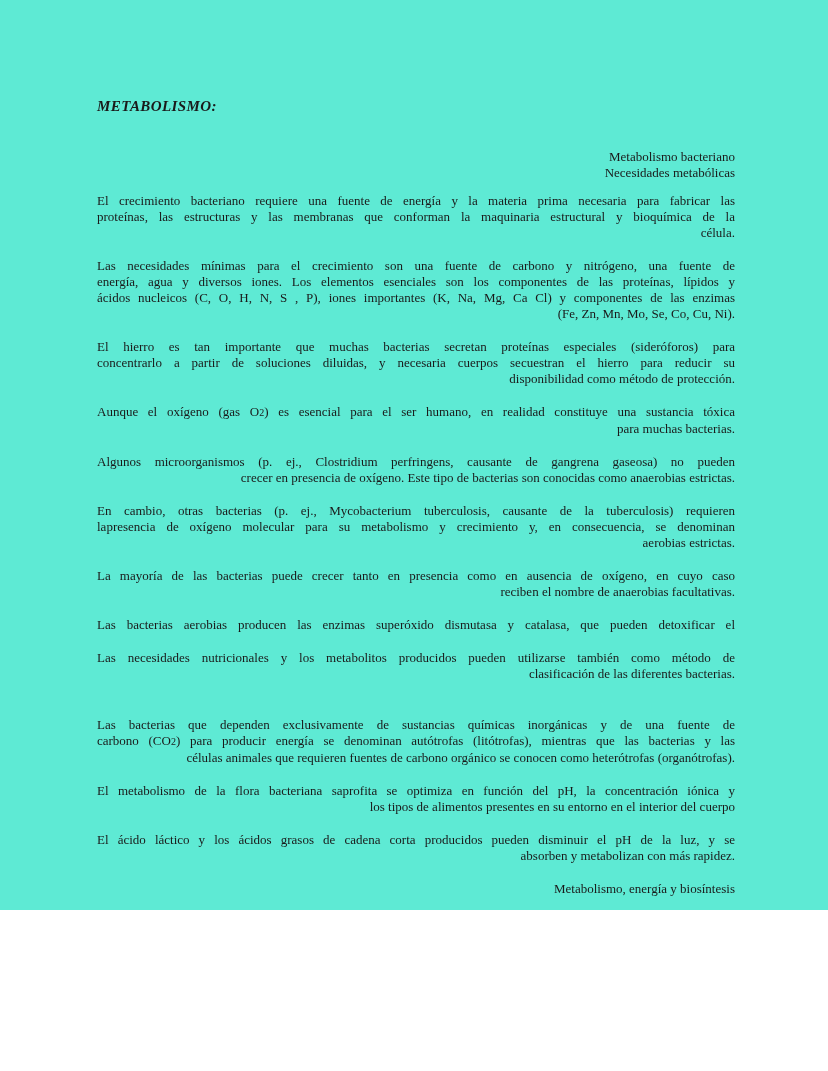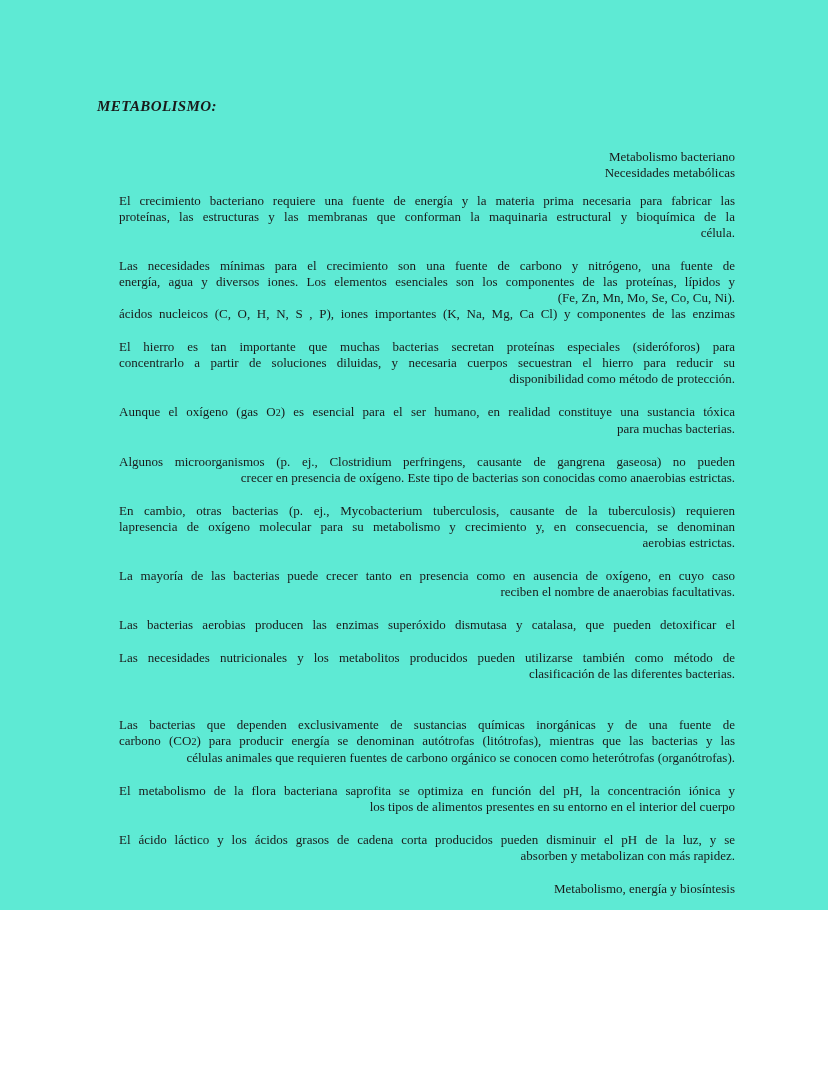--- a/index.html
+++ b/index.html
@@ -19,21 +19,21 @@
     font-size:15px;line-height:19px;
     font-weight:bold;font-style:italic;
     letter-spacing:.4px;
     margin:0 0 33px 0;
   }
   .para{
     font-size:13px;line-height:16px;
     margin:0 0 17px 0;
   }
   .para .ln{text-align:right;}
-  .para .ln.just{text-align:justify;text-align-last:justify;text-justify:inter-word;margin-left:22px;}
+  .para .ln.just{text-align:justify;text-align-last:justify;text-justify:inter-word;}
   .para[data-name="intro-lines"]{margin-bottom:12px;}
   .para[data-name="intro-lines"] .ln:nth-child(2){padding-left:4px;}
   .para.gap-before{padding-top:18px;}
   .chem-num{font-size:10px;}
   .footer{
     position:absolute;
     left:665px;top:991px;
     font-family:"Liberation Sans", sans-serif;
     font-size:20px;letter-spacing:.4px;
     color:#111111;
@@ -51,22 +51,22 @@
         <div class="ln" data-name="text-line">Necesidades metabólicas</div>
       </div>
       <div class="para" data-name="paragraph">
         <div class="ln just" data-name="text-line">El crecimiento bacteriano requiere una fuente de energía y la materia prima necesaria para fabricar las</div>
         <div class="ln just" data-name="text-line">proteínas, las estructuras y las membranas que conforman la maquinaria estructural y bioquímica de la</div>
         <div class="ln" data-name="text-line">célula.</div>
       </div>
       <div class="para" data-name="paragraph">
         <div class="ln just" data-name="text-line">Las necesidades mínimas para el crecimiento son una fuente de carbono y nitrógeno, una fuente de</div>
         <div class="ln just" data-name="text-line">energía, agua y diversos iones. Los elementos esenciales son los componentes de las proteínas, lípidos y</div>
+        <div class="ln just" data-name="text-line">ácidos nucleicos (C, O, H, N, S , P), iones importantes (K, Na, Mg, Ca Cl) y componentes de las enzimas</div>
         <div class="ln" data-name="text-line">(Fe, Zn, Mn, Mo, Se, Co, Cu, Ni).</div>
-        <div class="ln just" data-name="text-line">ácidos nucleicos (C, O, H, N, S , P), iones importantes (K, Na, Mg, Ca Cl) y componentes de las enzimas</div>
       </div>
       <div class="para" data-name="paragraph">
         <div class="ln just" data-name="text-line">El hierro es tan importante que muchas bacterias secretan proteínas especiales (sideróforos) para</div>
         <div class="ln just" data-name="text-line">concentrarlo a partir de soluciones diluidas, y necesaria cuerpos secuestran el hierro para reducir su</div>
         <div class="ln" data-name="text-line">disponibilidad como método de protección.</div>
       </div>
       <div class="para" data-name="paragraph">
         <div class="ln just" data-name="text-line">Aunque el oxígeno (gas O<span class="chem-num" data-name="chemical-subscript">2</span>) es esencial para el ser humano, en realidad constituye una sustancia tóxica</div>
         <div class="ln" data-name="text-line">para muchas bacterias.</div>
       </div>

